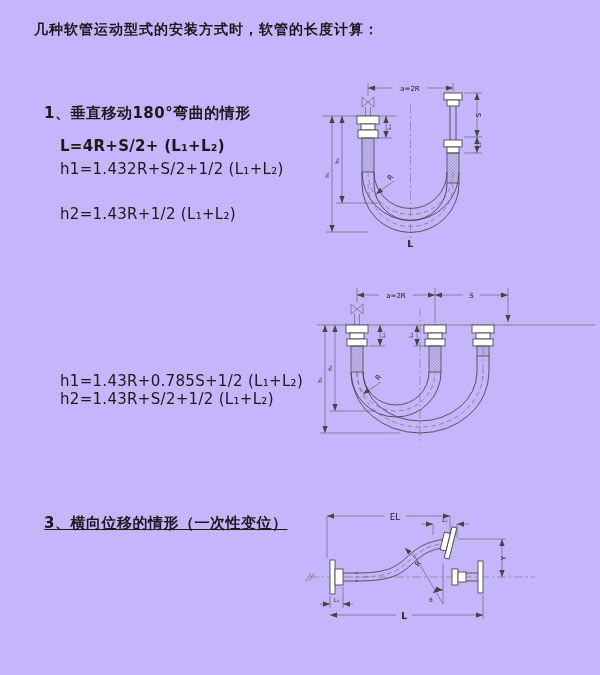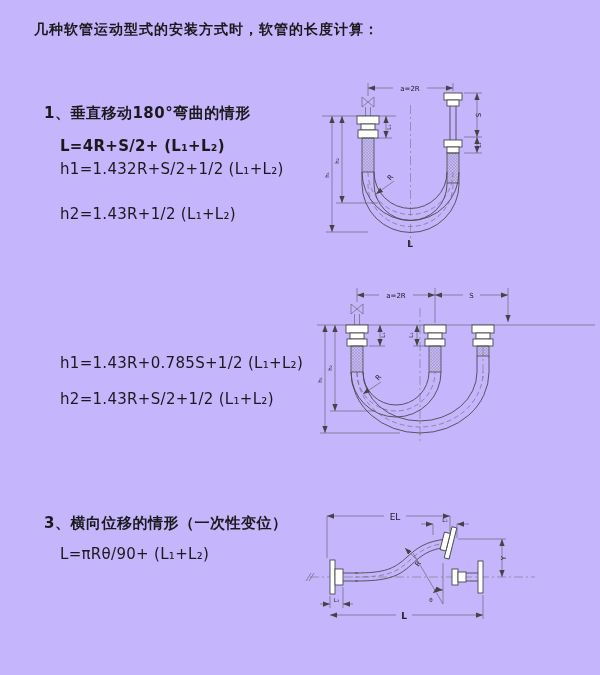--- a/index.html
+++ b/index.html
@@ -24,25 +24,24 @@
 
 <div id="page">
 
   <div class="title">几种软管运动型式的安装方式时，软管的长度计算：</div>
 
   <div class="heading" style="left:44px;top:104px;">1、垂直移动180°弯曲的情形</div>
   <div class="formula" style="left:60px;top:137px;font-weight:bold;">L=4R+S/2+ (L₁+L₂)</div>
   <div class="formula" style="left:60px;top:160px;">h1=1.432R+S/2+1/2 (L₁+L₂)</div>
   <div class="formula" style="left:60px;top:197px;margin-top:8px;">h2=1.43R+1/2 (L₁+L₂)</div>
 
-  <div class="formula" style="left:60px;top:354px;">h1=1.43R+0.785S+1/2 (L₁+L₂)</div>
+  <div class="formula" style="left:60px;top:372px;">h1=1.43R+0.785S+1/2 (L₁+L₂)</div>
   <div class="formula" style="left:60px;top:390px;">h2=1.43R+S/2+1/2 (L₁+L₂)</div>
 
-  <div class="heading" style="left:44px;top:514px;">3、横向位移的情形（一次性变位）</div>
-  <div class="formula" style="left:60px;top:545px;">L=πRθ/90+ (L₁+L₂)</div>
+  <div class="heading" style="left:44px;top:514px;text-decoration:underline;">3、横向位移的情形（一次性变位）</div>
 
   <svg style="left:310px;top:75px;" width="280" height="185" viewBox="0 0 280 185">
     <defs>
       <marker id="ah" viewBox="0 0 8 6" refX="8" refY="3" markerWidth="7" markerHeight="5.5" markerUnits="userSpaceOnUse" orient="auto-start-reverse">
         <path d="M0,0 L8,3 L0,6 Z" fill="#444"></path>
       </marker>
       <pattern id="hatch" width="3" height="3" patternUnits="userSpaceOnUse">
         <path d="M0,0 L3,3 M3,0 L0,3" stroke="#888" stroke-width="0.35"></path>
       </pattern>
     </defs>

